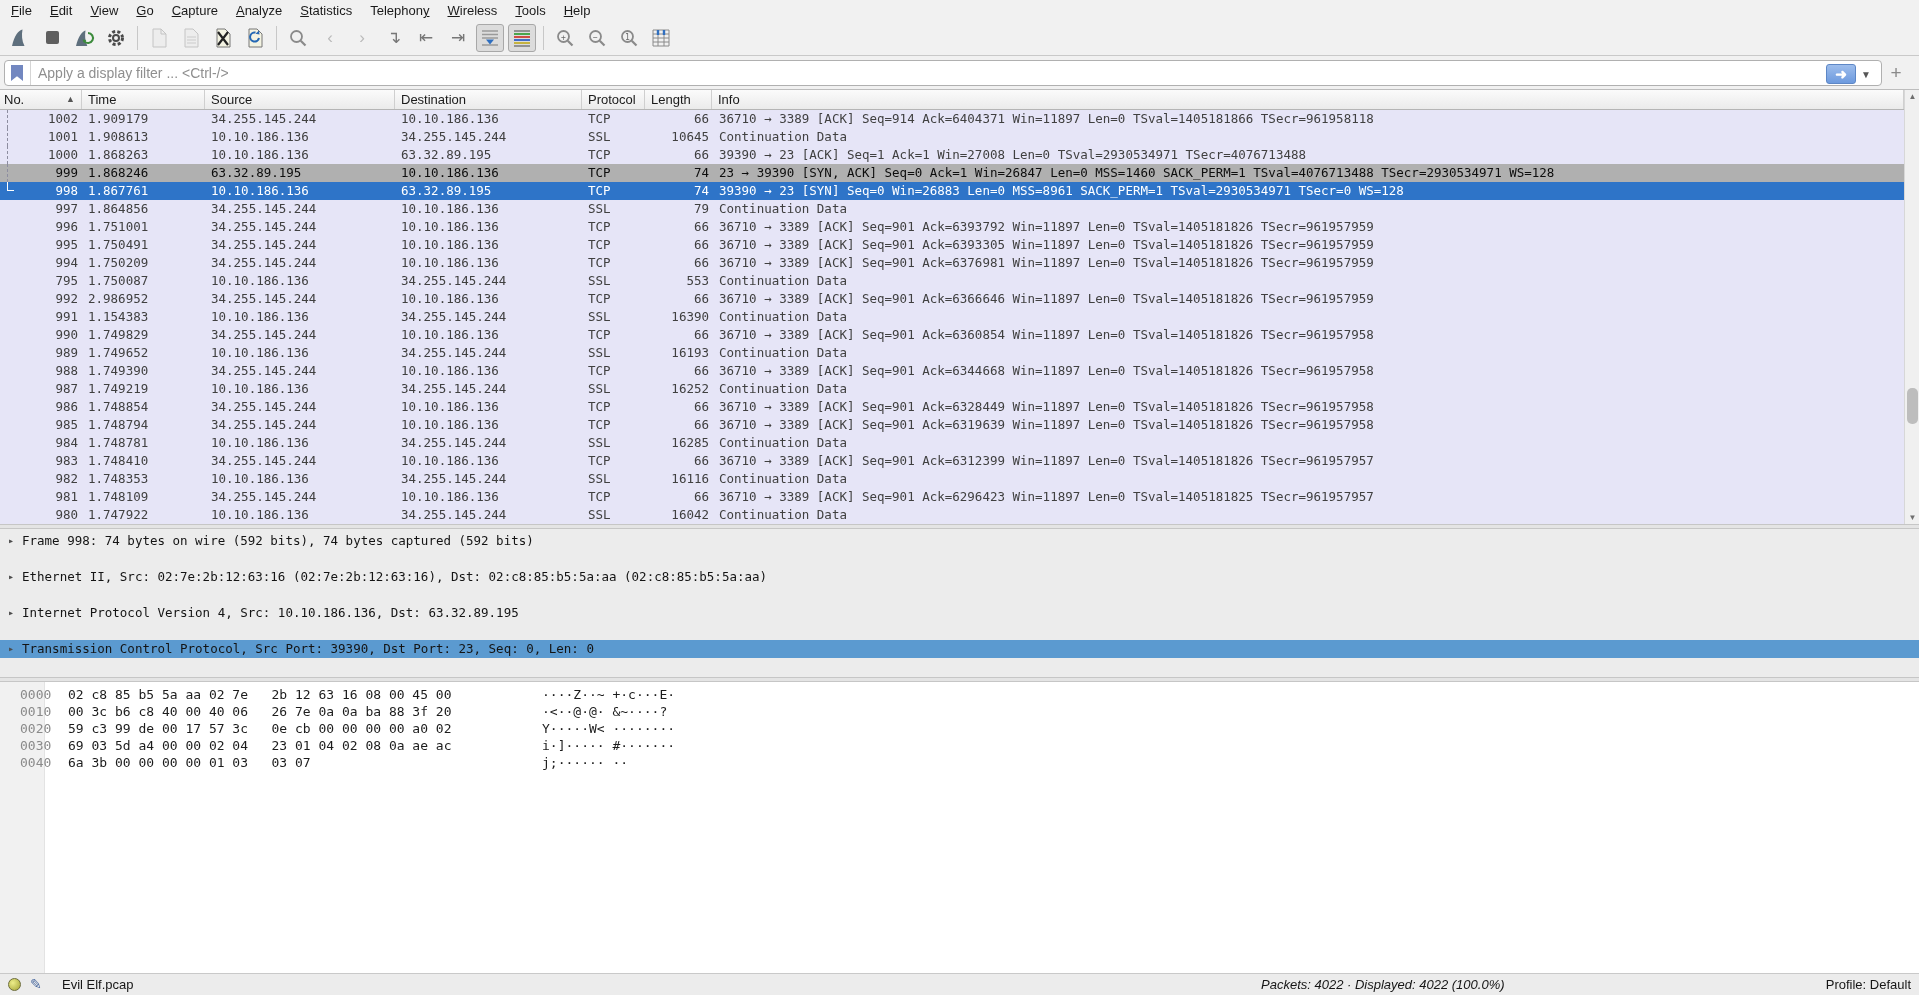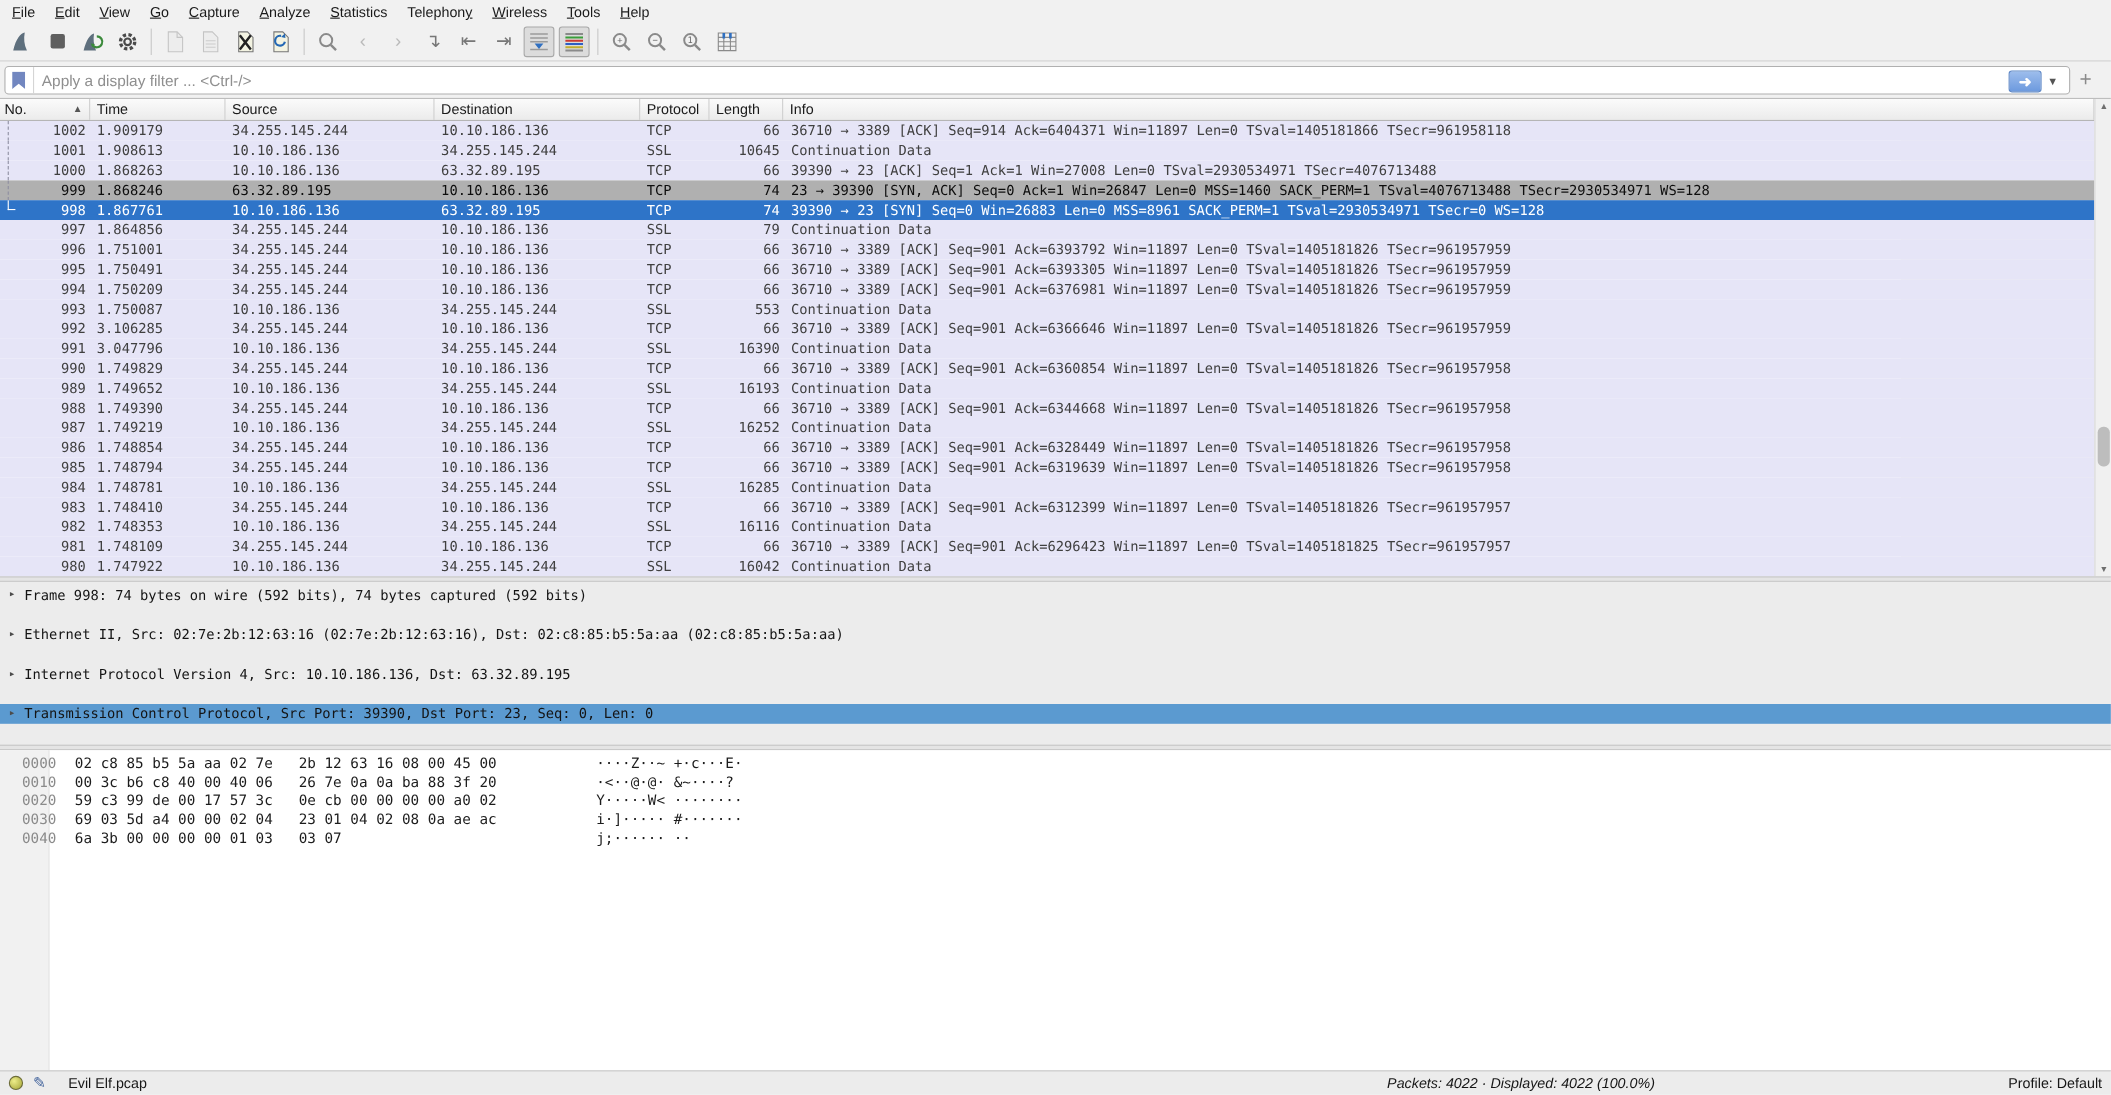--- a/index.html
+++ b/index.html
@@ -353,40 +353,40 @@
         <div class="prow pl-grid r-lav">
           <div class="c-no">994</div>
           <div class="c-time">1.750209</div>
           <div class="c-src">34.255.145.244</div>
           <div class="c-dst">10.10.186.136</div>
           <div class="c-proto">TCP</div>
           <div class="c-len">66</div>
           <div class="c-info">36710 → 3389 [ACK] Seq=901 Ack=6376981 Win=11897 Len=0 TSval=1405181826 TSecr=961957959</div>
         </div>
         <div class="prow pl-grid r-lav">
-          <div class="c-no">993</div>
+          <div class="c-no">795</div>
           <div class="c-time">1.750087</div>
           <div class="c-src">10.10.186.136</div>
           <div class="c-dst">34.255.145.244</div>
           <div class="c-proto">SSL</div>
           <div class="c-len">553</div>
           <div class="c-info">Continuation Data</div>
         </div>
         <div class="prow pl-grid r-lav">
           <div class="c-no">992</div>
-          <div class="c-time">3.106285</div>
+          <div class="c-time">2.986952</div>
           <div class="c-src">34.255.145.244</div>
           <div class="c-dst">10.10.186.136</div>
           <div class="c-proto">TCP</div>
           <div class="c-len">66</div>
           <div class="c-info">36710 → 3389 [ACK] Seq=901 Ack=6366646 Win=11897 Len=0 TSval=1405181826 TSecr=961957959</div>
         </div>
         <div class="prow pl-grid r-lav">
           <div class="c-no">991</div>
-          <div class="c-time">3.047796</div>
+          <div class="c-time">1.154383</div>
           <div class="c-src">10.10.186.136</div>
           <div class="c-dst">34.255.145.244</div>
           <div class="c-proto">SSL</div>
           <div class="c-len">16390</div>
           <div class="c-info">Continuation Data</div>
         </div>
         <div class="prow pl-grid r-lav">
           <div class="c-no">990</div>
           <div class="c-time">1.749829</div>
           <div class="c-src">34.255.145.244</div>

